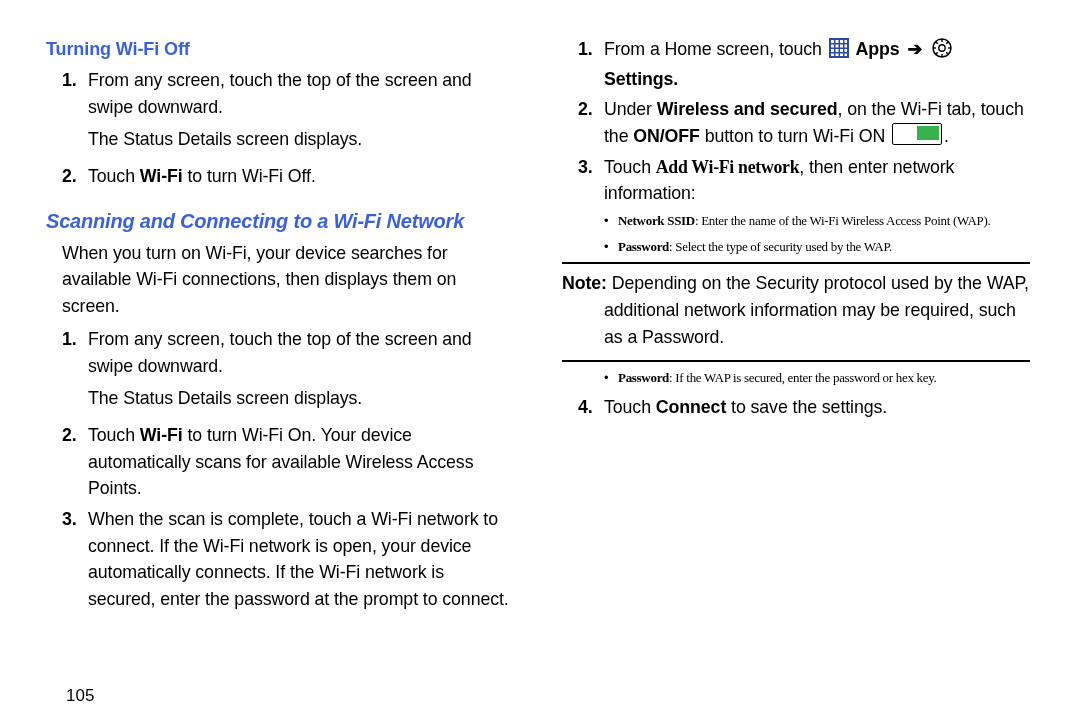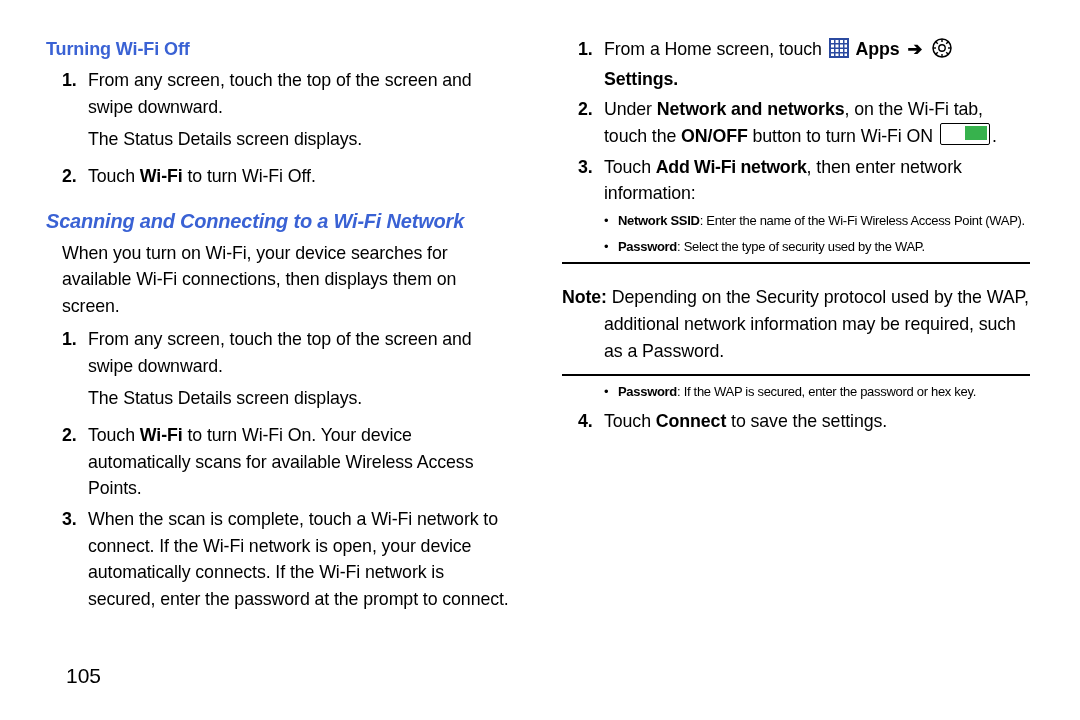--- a/index.html
+++ b/index.html
@@ -48,24 +48,24 @@
   .h-blue-it.first { margin-top: 0; }
   .nlist { list-style: none; padding: 0; margin: 0 0 0 16px; }
   .nlist li { display: flex; margin: 0 0 4px 0; }
   .nlist li .num { font-weight: bold; min-width: 26px; }
   .nlist li .body { flex: 1; }
   .para { margin: 4px 0 6px 0; }
   .bullets { list-style: none; padding: 0; margin: 2px 0 4px 42px; }
   .bullets li { position: relative; padding-left: 14px; margin: 0 0 6px 0; font-family: Arial, Helvetica, sans-serif; letter-spacing: -0.3px; font-size: 13px; }
   .bullets li::before { content: "•"; position: absolute; left: 0; top: 0; }
   b, .b { font-weight: bold; }
-  .cond { font-family: Liberation Sans, sans-serif; letter-spacing: -0.3px; text-align: center; }
+  .cond { font-family: Liberation Serif, serif; letter-spacing: -0.3px; text-align: center; }
   .note-block { border-top: 2px solid #000; border-bottom: 2px solid #000; padding: 6px 0 10px 0; margin: 6px 0 6px 0; }
-  .note-block .note-text { padding-left: 42px; text-indent: -42px; margin-top: 14px; }
-  .page-num { position: absolute; left: 66px; bottom: 32px; font-size: 21px; }
+  .note-block .note-text { padding-left: 42px; text-indent: -42px; }
+  .page-num { position: absolute; left: 66px; bottom: 14px; font-size: 17px; }
   .icon { display: inline-block; vertical-align: -3px; margin: 0 2px; }
   .arrow { font-weight: bold; margin: 0 3px; }
   .toggle {
     display: inline-block;
     vertical-align: -3px;
     width: 48px; height: 20px;
     border: 1.5px solid #000;
     border-radius: 2px;
     position: relative;
     background: #fff;
@@ -183,21 +183,21 @@
                 <line x1="14.2" y1="5.8" x2="16.3" y2="3.7"></line>
               </g>
             </svg>
           </span>
           <b>Settings</b><b>.</b>
         </span>
       </li>
       <li>
         <span class="num">2.</span>
         <span class="body">
-          <span>Under </span><b>Network and networks</b><span>, on the Wi-Fi tab, touch the </span><b>ON/OFF</b><span> button to turn Wi-Fi ON </span><span class="toggle"><span class="bar"></span></span><span>.</span>
+          <span>Under </span><b>Wireless and secured</b><span>, on the Wi-Fi tab, touch the </span><b>ON/OFF</b><span> button to turn Wi-Fi ON </span><span class="toggle"><span class="bar"></span></span><span>.</span>
         </span>
       </li>
       <li>
         <span class="num">3.</span>
         <span class="body">
           <span>Touch </span><b class="cond">Add Wi-Fi network</b><span>, then enter network information:</span>
         </span>
       </li>
     </ol>
 

